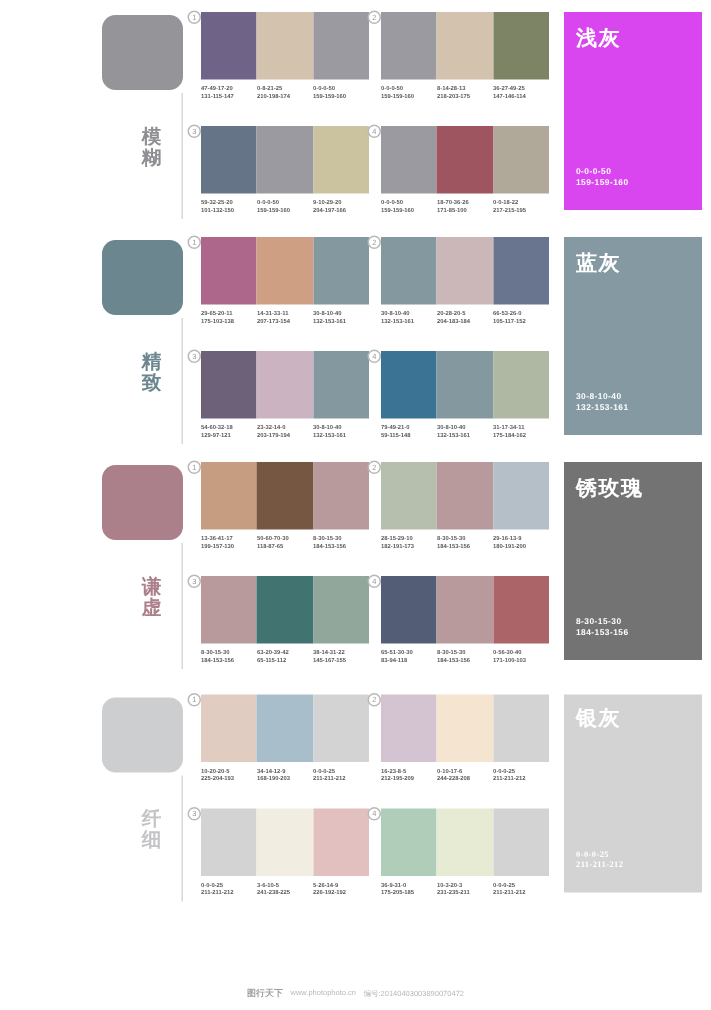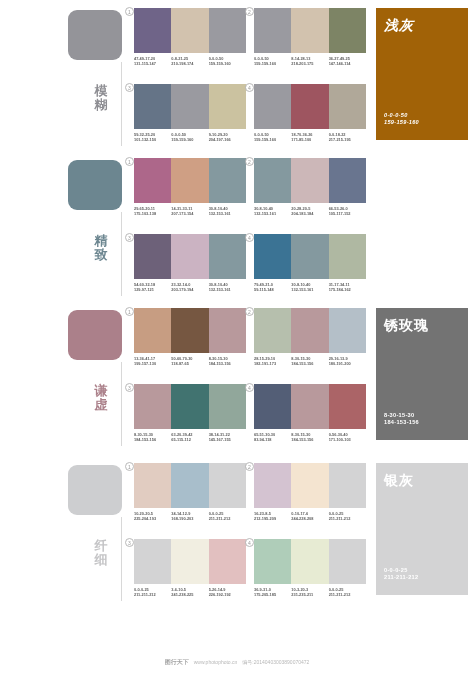--- a/index.html
+++ b/index.html
@@ -183,21 +183,21 @@
               <span class="c1">18-70-36-26</span>
               <span class="c2">171-85-100</span>
             </div>
             <div>
               <span class="c1">0-0-18-22</span>
               <span class="c2">217-215-195</span>
             </div>
           </div>
         </div>
       </div>
-    <div class="theme" style="background: #a16207; color: rgb(255, 255, 255); font-style: italic;">
+    <div class="theme" style="background: #d946ef; color: rgb(255, 255, 255);">
       <div class="theme-name" style="color: rgb(255, 255, 255);">浅灰</div>
       <div class="theme-codes" style="color: rgb(255, 255, 255);">
         <div>0-0-0-50</div>
         <div>159-159-160</div>
       </div>
     </div>
   </div>
 
   <div class="section" style="top: 150px; position: absolute; height: 150px;">
     <div class="left-col">
@@ -291,20 +291,27 @@
               <span class="c1">30-8-10-40</span>
               <span class="c2">132-153-161</span>
             </div>
             <div>
               <span class="c1">31-17-34-11</span>
               <span class="c2">175-184-162</span>
             </div>
           </div>
         </div>
       </div>
+    <div class="theme" style="background: rgb(132, 153, 161); color: rgb(255, 255, 255);">
+      <div class="theme-name" style="color: rgb(255, 255, 255);">蓝灰</div>
+      <div class="theme-codes" style="color: rgb(255, 255, 255);">
+        <div>30-8-10-40</div>
+        <div>132-153-161</div>
+      </div>
+    </div>
   </div>
 
   <div class="section" style="top: 300px; position: absolute; height: 155px;">
     <div class="left-col">
       <div class="chip" style="background: rgb(171, 128, 138);"></div>
       <div class="cat-rule"></div>
       <div class="cat-label" style="color: rgb(171, 128, 138);">
         <span>谦</span>
         <span>虚</span>
       </div>
@@ -500,21 +507,21 @@
               <span class="c1">10-3-20-3</span>
               <span class="c2">231-235-211</span>
             </div>
             <div>
               <span class="c1">0-0-0-25</span>
               <span class="c2">211-211-212</span>
             </div>
           </div>
         </div>
       </div>
-    <div class="theme" style="background: rgb(211, 211, 212); color: rgb(255, 255, 255);">
+    <div class="theme" style="background: rgb(211, 211, 212); color: rgb(255, 255, 255); font-family: Liberation Serif, serif;">
       <div class="theme-name" style="color: rgb(255, 255, 255);">银灰</div>
       <div class="theme-codes" style="color: rgb(255, 255, 255);">
         <div>0-0-0-25</div>
         <div>211-211-212</div>
       </div>
     </div>
   </div>
 
   <div class="footer">
     <span class="brand">图行天下</span>

